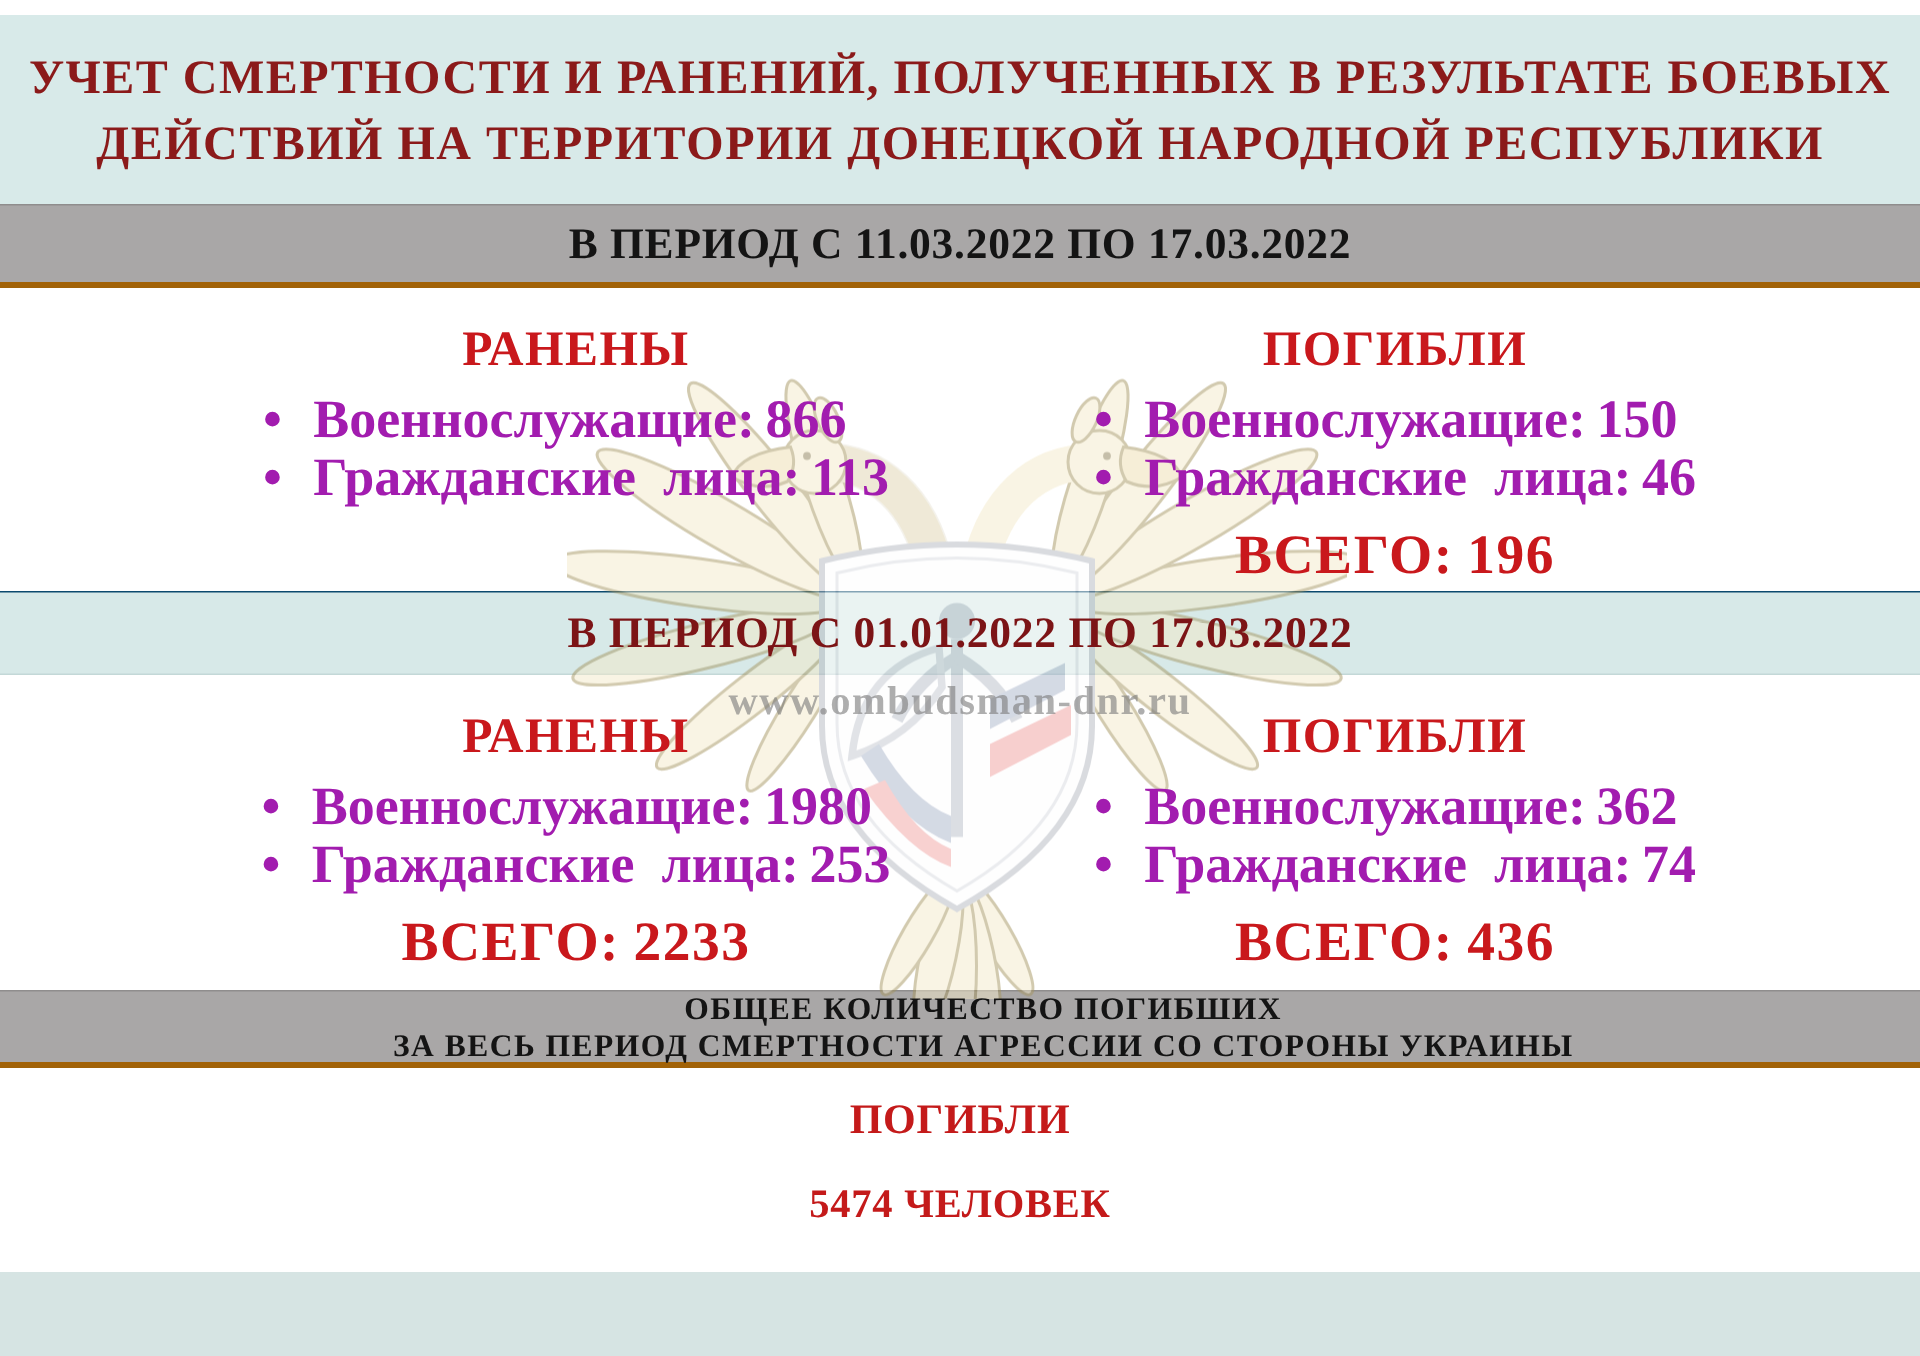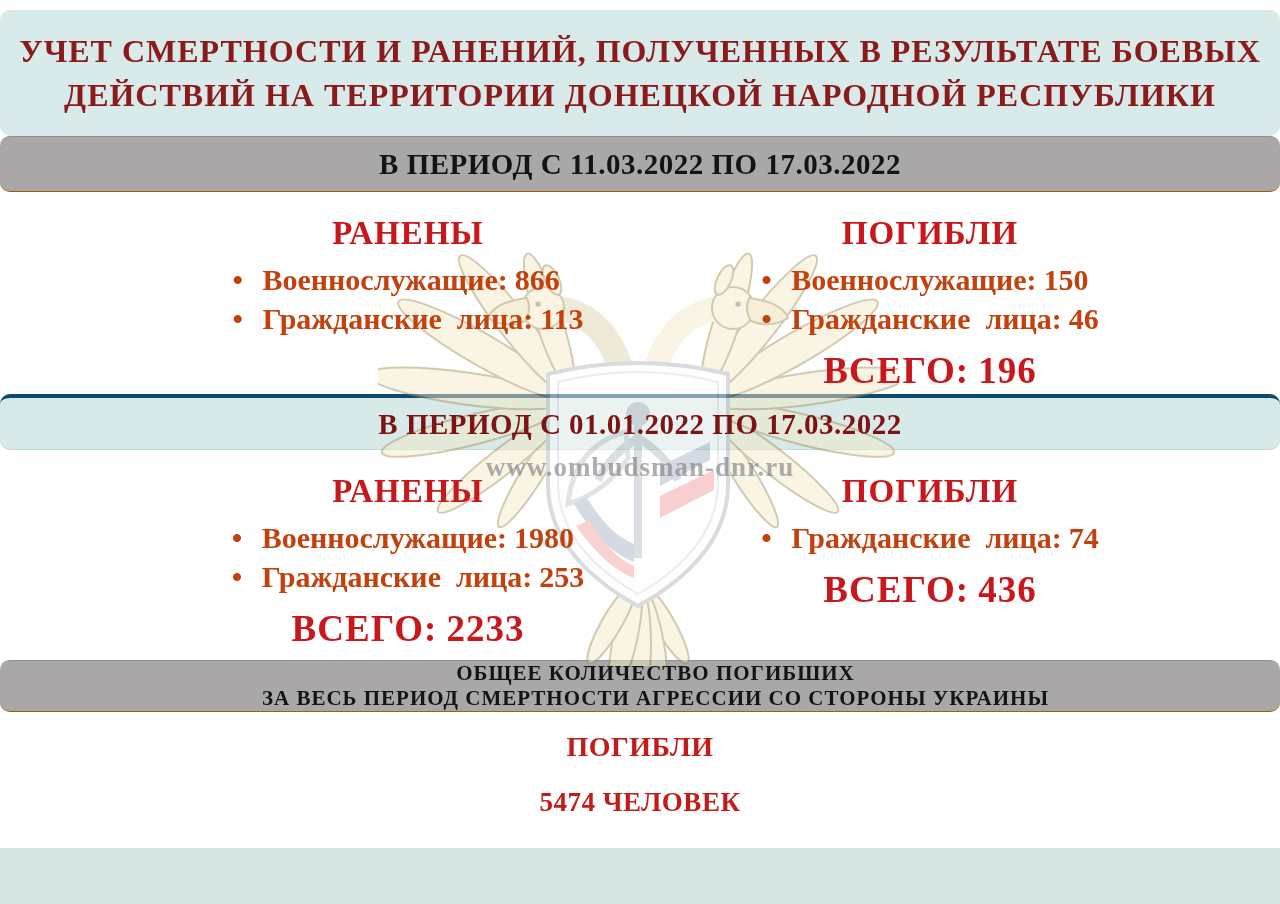--- a/index.html
+++ b/index.html
@@ -1,53 +1,53 @@
 <!DOCTYPE html>
 <html lang="ru"><head>
 <meta charset="utf-8">
 <style>
   html,body{margin:0;padding:0;background:#ffffff;}
   .page{
     position:relative;width:1280px;height:904px;overflow:hidden;background:#ffffff;
     font-family:"Liberation Serif","DejaVu Serif",serif;font-weight:bold;
   }
   
-  .row{position:relative;width:100%;box-sizing:border-box;border-radius:10px;}
+  .row{position:relative;width:100%;box-sizing:border-box;}
   .strip-top{height:10px;background:#ffffff;}
   .header{
     height:126px;background:#d8eae9;display:flex;flex-direction:column;
     justify-content:center;align-items:center;
   }
   .title-line{
     color:#8b1a1a;font-size:32px;line-height:44px;letter-spacing:1px;
     text-align:center;position:relative;z-index:2;
   }
   .band{
     height:56px;display:flex;flex-direction:column;justify-content:center;align-items:center;
   }
-  .band-gray{background:#a9a7a7;border-top:1px solid #8f8d8d;border-bottom:1px solid #a16207;}
-  .band-teal{background:#d7e9e8;border-top:4px solid #0c4a6e;border-bottom:1px solid #c3d8d7;}
+  .band-gray{background:#a9a7a7;border-top:1px solid #8f8d8d;border-bottom:4px solid #a16207;}
+  .band-teal{background:#d7e9e8;border-top:1px solid #0c4a6e;border-bottom:1px solid #c3d8d7;}
   .band-text{position:relative;z-index:2;font-size:29px;letter-spacing:0.5px;line-height:32px;text-align:center;}
   .band-text.black{color:#141414;}
   .band-text.maroon{color:#7c1416;}
   .band3{height:52px;padding-left:31px;}
   .band3 .band-text{font-size:21px;line-height:25px;letter-spacing:1px;color:#141414;}
   
   .stats{background:transparent;}
   .stats-1{height:202px;}
   .stats-2{height:210px;}
   .col{position:absolute;top:0;width:480px;text-align:center;}
-  .col-left{left:168px;}
+  .col-left{left:144px;}
   .col-right{left:690px;}
   .group-title{
     position:relative;z-index:2;margin-top:22px;color:#c9181c;
     font-size:33px;line-height:38px;letter-spacing:1px;
   }
   .bullets{position:relative;z-index:2;display:inline-block;text-align:left;margin-top:8px;}
-  .stat-item{font-size:30px;line-height:39px;color:#c2410c;}
+  .stat-item{font-size:36px;line-height:39px;color:#a21caf;}
   .stat-item::before{content:"•";margin-right:12px;}
   .b-label{white-space:pre;}
   .b-value{margin-left:7px;}
   .group-total{
     position:relative;z-index:2;margin-top:12px;color:#c9181c;
     font-size:37px;line-height:42px;letter-spacing:1px;
   }
   .t-value{margin-left:9px;}
   
   .summary{height:136px;text-align:center;padding-top:10px;}
@@ -193,20 +193,23 @@
         </div>
       </div>
       <div class="group-total">
         <span>ВСЕГО:</span><span class="t-value">2233</span>
       </div>
     </div>
     <div class="col col-right">
       <div class="group-title">ПОГИБЛИ</div>
       <div class="bullets">
         <div class="stat-item">
+          <span class="b-label">Военнослужащие:</span><span class="b-value">362</span>
+        </div>
+        <div class="stat-item">
           <span class="b-label">Гражданские  лица:</span><span class="b-value">74</span>
         </div>
       </div>
       <div class="group-total">
         <span>ВСЕГО:</span><span class="t-value">436</span>
       </div>
     </div>
   </section>
 
   <div class="row band band-gray band3">

